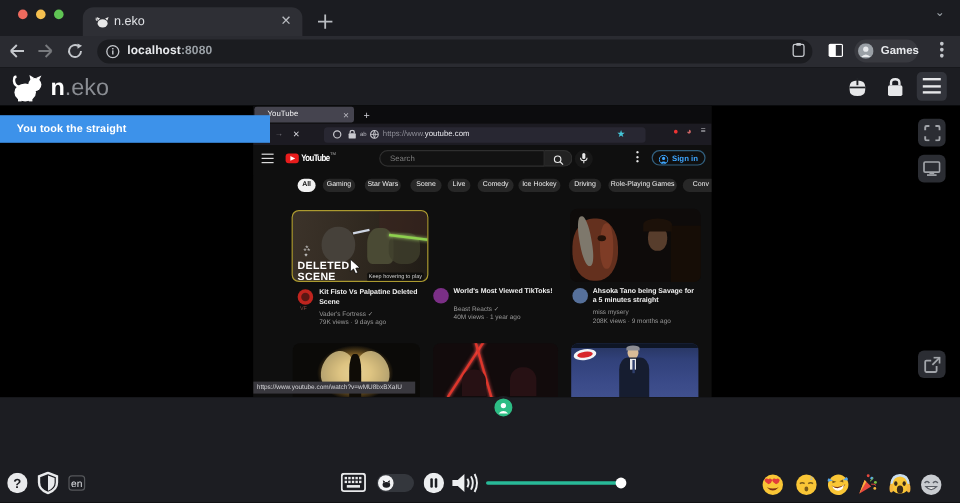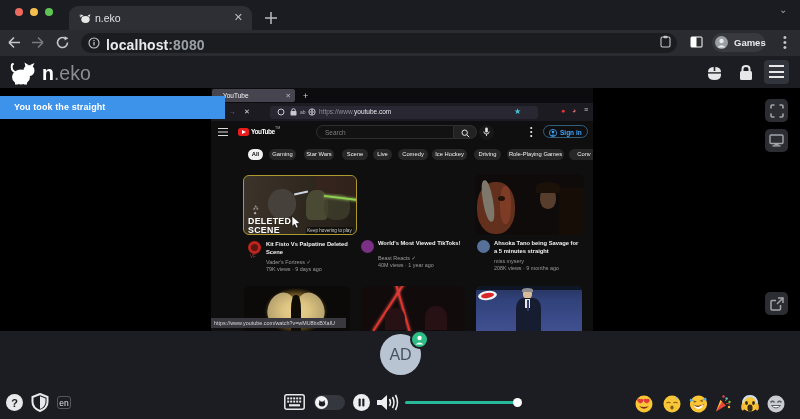--- a/index.html
+++ b/index.html
@@ -15,21 +15,21 @@
   border-radius:9px 9px 0 0; color:#dfe1e5; }
 #tab .title { position:absolute; left:26px; top:6px; font-size:10.5px; color:#dfe1e5;}
 #tab .x { position:absolute; right:9px; top:5px; font-size:11px; color:#b9bcc1;}
 
 #chev { left:779px; top:4px; color:#9aa0a6; font-size:10px;}
 
 
 #toolbar { left:0; top:30px; width:800px; height:26px; background:#2a2b31; }
 #urlpill { left:81px; top:33px; width:596px; height:20px; border-radius:10px;
   background:#1b1c20; }
-#urltext { left:106px; top:37px; font-size:14px; color:#e8eaed; font-weight:bold; letter-spacing:.1px;text-align:center;}
+#urltext { left:106px; top:37px; font-size:10px; color:#e8eaed; font-weight:bold; letter-spacing:.1px;text-align:center;}
 #urltext span { color:#9aa0a6; font-weight:bold;}
 #guest { left:712px; top:33px; width:53px; height:19px; background:#38393f;
   border-radius:10px; }
 #guest .gname { position:absolute; left:22px; top:4px; font-size:9.5px; color:#e8eaed; font-weight:bold;}
 
 
 #nheader { left:0; top:56px; width:800px; height:32px; background:#1c1d22; }
 #nlogo { left:42px; top:62px; font-size:19.5px; color:#fff; font-weight:bold; }
 #nlogo span { color:#8a8d93; font-weight:normal; }
 #nhamb { left:764px; top:60px; width:25px; height:24px; background:#32343b; border-radius:4px; }
@@ -346,21 +346,20 @@
         <path d="M10.5 8 V12 Q10.5 13 9.5 13 H2 Q1 13 1 12 V4.5 Q1 3.5 2 3.5 H6" fill="none" stroke="#a2a5aa" stroke-width="1.5"></path>
         <path d="M8 1 H13 V6" fill="none" stroke="#a2a5aa" stroke-width="1.5"></path>
         <line x1="13" y1="1" x2="7" y2="7" stroke="#a2a5aa" stroke-width="1.5"></line>
       </svg>
     </div>
   </div>
 
   <div class="abs" id="toast">You took the straight</div>
 
   <div class="abs" id="bottom"></div>
-  <div class="abs" id="avatar">AD</div>
   <div class="abs" id="badge">
     <svg style="position:absolute;left:3px;top:2.5px" width="9" height="10" viewBox="0 0 9 10">
       <circle cx="4.5" cy="3" r="2.2" fill="#fff"></circle>
       <path d="M0.5 9.5 Q4.5 5.5 8.5 9.5 Z" fill="#fff"></path>
     </svg>
   </div>
 
   <svg class="abs" style="left:6px; top:394px" width="17" height="17" viewBox="0 0 17 17">
     <circle cx="8.5" cy="8.5" r="8.5" fill="#e8e9eb"></circle>
     <text x="8.5" y="12.5" font-size="11" font-weight="bold" fill="#1c1d22" text-anchor="middle" font-family="Liberation Sans">?</text>

